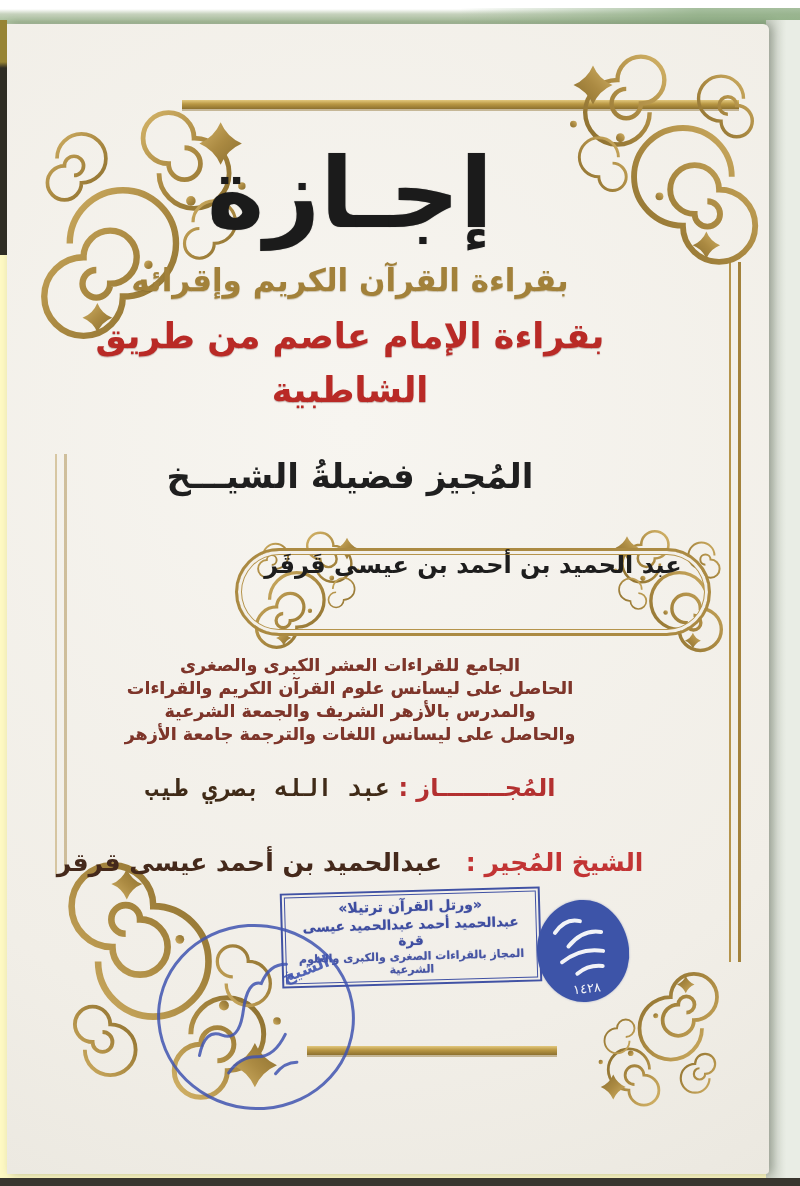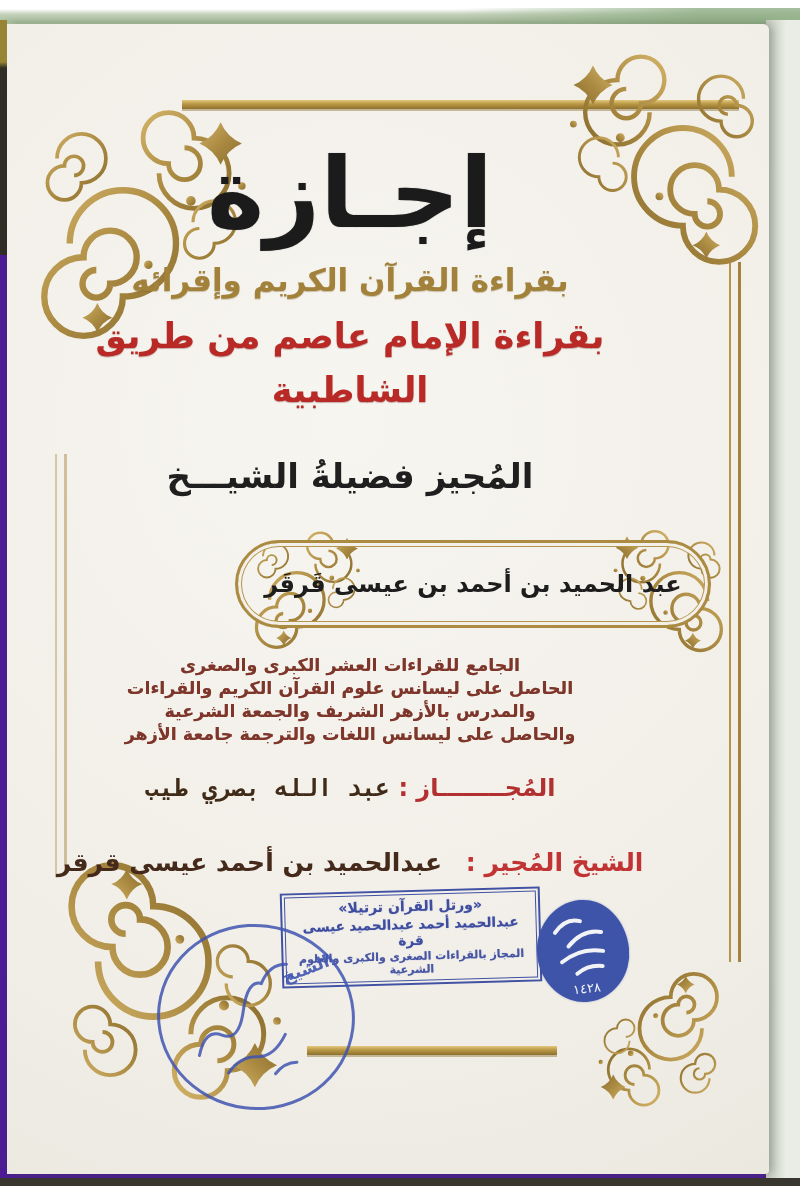--- a/index.html
+++ b/index.html
@@ -1,21 +1,21 @@
 <!DOCTYPE html>
 <html lang="ar"><head>
 <meta charset="utf-8">
 <style>
   html,body{margin:0;padding:0;}
   body{
     width:800px;height:1186px;overflow:hidden;
     font-family:"DejaVu Sans",sans-serif;
     background:#e7ebe2;position:relative;
   }
-  .photo{position:absolute;inset:0;background:#4c1d95;}
+  .photo{position:absolute;inset:0;background:#fef9c3;}
   
   .top-band{position:absolute;left:0;top:0;width:800px;height:34px;
     background:linear-gradient(180deg,#ffffff 0 9px,#c6d2bd 14px,#a9bf9c 22px,#dfe4d8 33px);
     background-color:#cfd9c6;}
   .top-band::after{content:"";position:absolute;right:0;top:8px;width:340px;height:20px;
     background:linear-gradient(90deg,rgba(143,174,133,0),#8fae85 70%);opacity:.8;}
   
   .left-edge{position:absolute;left:0;top:20px;width:7px;height:235px;
     background:linear-gradient(180deg,#978434 0 42px,#2f2d24 48px,#2f2d24 100%);}
   
@@ -35,23 +35,23 @@
 
   .title{top:92px;font-size:97px;font-weight:bold;color:#1b1b1b;line-height:1.6;
     text-shadow:0 0 1px rgba(0,0,0,.4);}
   .sub-gold{top:238px;font-size:31px;font-weight:bold;color:#a2813a;
     text-shadow:0 1px 1px rgba(120,95,40,.35);letter-spacing:.5px;}
   .sub-red1{top:292px;font-size:35px;font-weight:bold;color:#b92a26;text-shadow:0 1px 1px rgba(90,10,10,.3);}
   .sub-red2{top:346px;font-size:35px;font-weight:bold;color:#b92a26;text-shadow:0 1px 1px rgba(90,10,10,.3);}
   .grantor-heading{top:432px;font-size:34px;font-weight:bold;color:#1f1f1f;}
 
   .plate{top:500px;height:125px;}
-  .plate-rect{position:absolute;right:58px;width:470px;top:16px;height:82px;
+  .plate-rect{position:absolute;right:58px;width:470px;top:24px;height:82px;
     border:3px solid #ab8a42;border-radius:44px;box-shadow:inset 0 0 0 3px #f3f0e9,inset 0 0 0 4px #b5944c;
-    display:flex;align-items:center;justify-content:center;}
+    display:flex;justify-content:center;}
   .grantor-name{font-size:24px;font-weight:bold;color:#1d1d1d;}
 
   .creds{top:630px;font-size:17.5px;font-weight:bold;color:#7e352a;line-height:23px;
     text-shadow:0 0 .5px rgba(110,40,30,.5);}
   .grantee{top:750px;font-size:24px;font-weight:bold;}
   .grantee .lbl{color:#b33030;margin-top:28px;}
   .grantee .val{color:#402b18;font-family:Liberation Mono, monospace;}
   .sheikh{top:824px;font-size:25px;font-weight:bold;}
   .sheikh .lbl{color:#c23434;margin-left:15px;}
   .sheikh .val{color:#45291b;text-align:center;}

